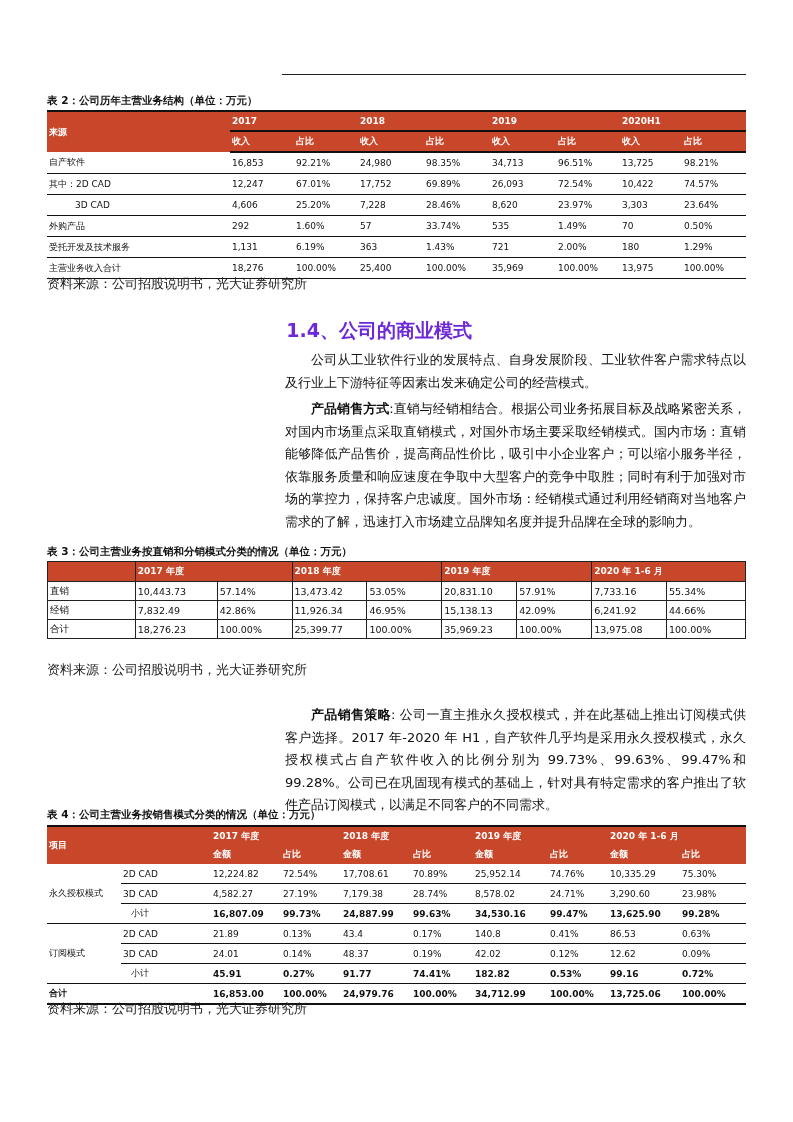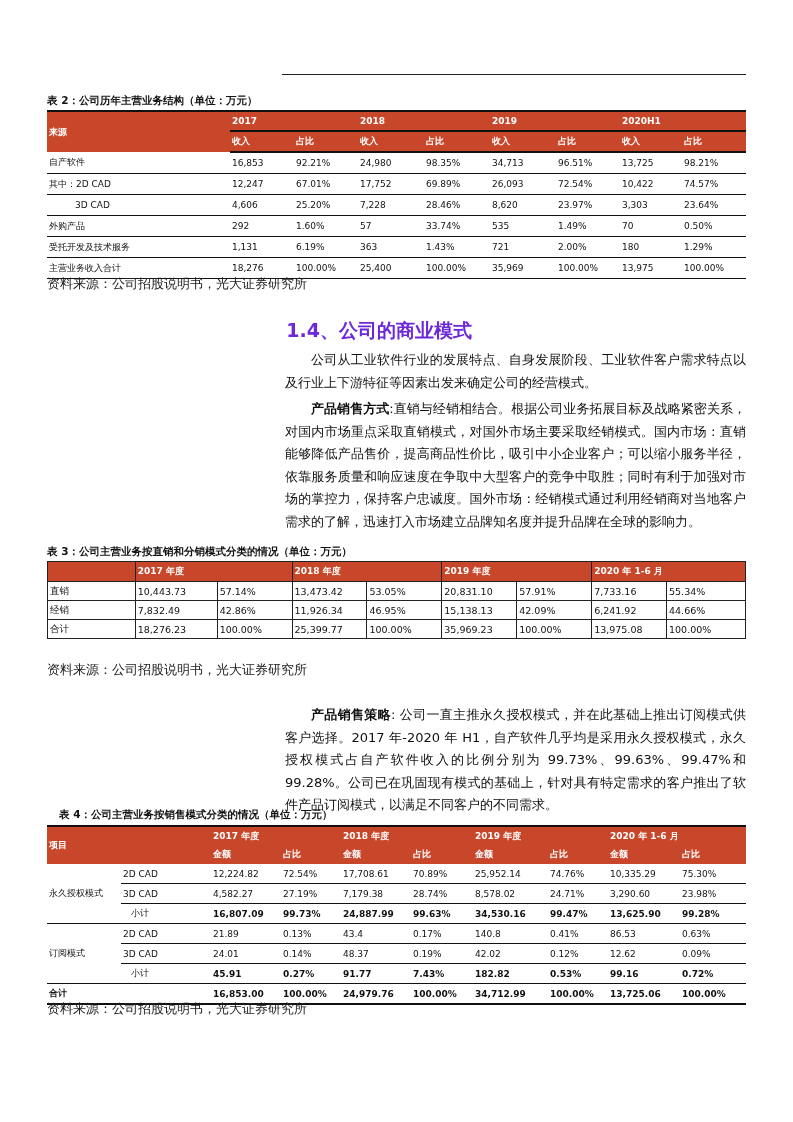--- a/index.html
+++ b/index.html
@@ -213,21 +213,21 @@
         <td>100.00%</td>
         <td>13,975.08</td>
         <td>100.00%</td>
       </tr>
     </tbody>
 </table>
 <div class="source" style="top:661px;">资料来源：公司招股说明书，光大证券研究所</div>
 
 <div class="para" style="top:704px; text-indent:26px;"><span class="lead">产品销售策略</span><span>: 公司一直主推永久授权模式，并在此基础上推出订阅模式供客户选择。2017 年-2020 年 H1，自产软件几乎均是采用永久授权模式，永久授权模式占自产软件收入的比例分别为 99.73%、99.63%、99.47%和 99.28%。公司已在巩固现有模式的基础上，针对具有特定需求的客户推出了软件产品订阅模式，以满足不同客户的不同需求。</span></div>
 
-<div class="tbl-title" style="top:808px;margin-left:12px;">表 4：公司主营业务按销售模式分类的情况（单位：万元）</div>
+<div class="tbl-title" style="top:808px;">表 4：公司主营业务按销售模式分类的情况（单位：万元）</div>
 <table id="t4">
   <colgroup>
     <col style="width:74px">
       <col style="width:90px">
       <col style="width:70px">
       <col style="width:60px">
       <col style="width:70px">
       <col style="width:62px">
       <col style="width:75px">
       <col style="width:60px">
@@ -309,21 +309,21 @@
         <td class="s n">42.02</td>
         <td class="s n">0.12%</td>
         <td class="s n">12.62</td>
         <td class="s n">0.09%</td>
       </tr>
       <tr class="r sepfull bold">
         <td class="s" style="padding-left: 10px;">小计</td>
         <td class="s n">45.91</td>
         <td class="s n">0.27%</td>
         <td class="s n">91.77</td>
-        <td class="s n">7.43%</td>
+        <td class="s n">74.41%</td>
         <td class="s n">182.82</td>
         <td class="s n">0.53%</td>
         <td class="s n">99.16</td>
         <td class="s n">0.72%</td>
       </tr>
       <tr class="total">
         <td colspan="2">合计</td>
         <td>16,853.00</td>
         <td>100.00%</td>
         <td>24,979.76</td>

